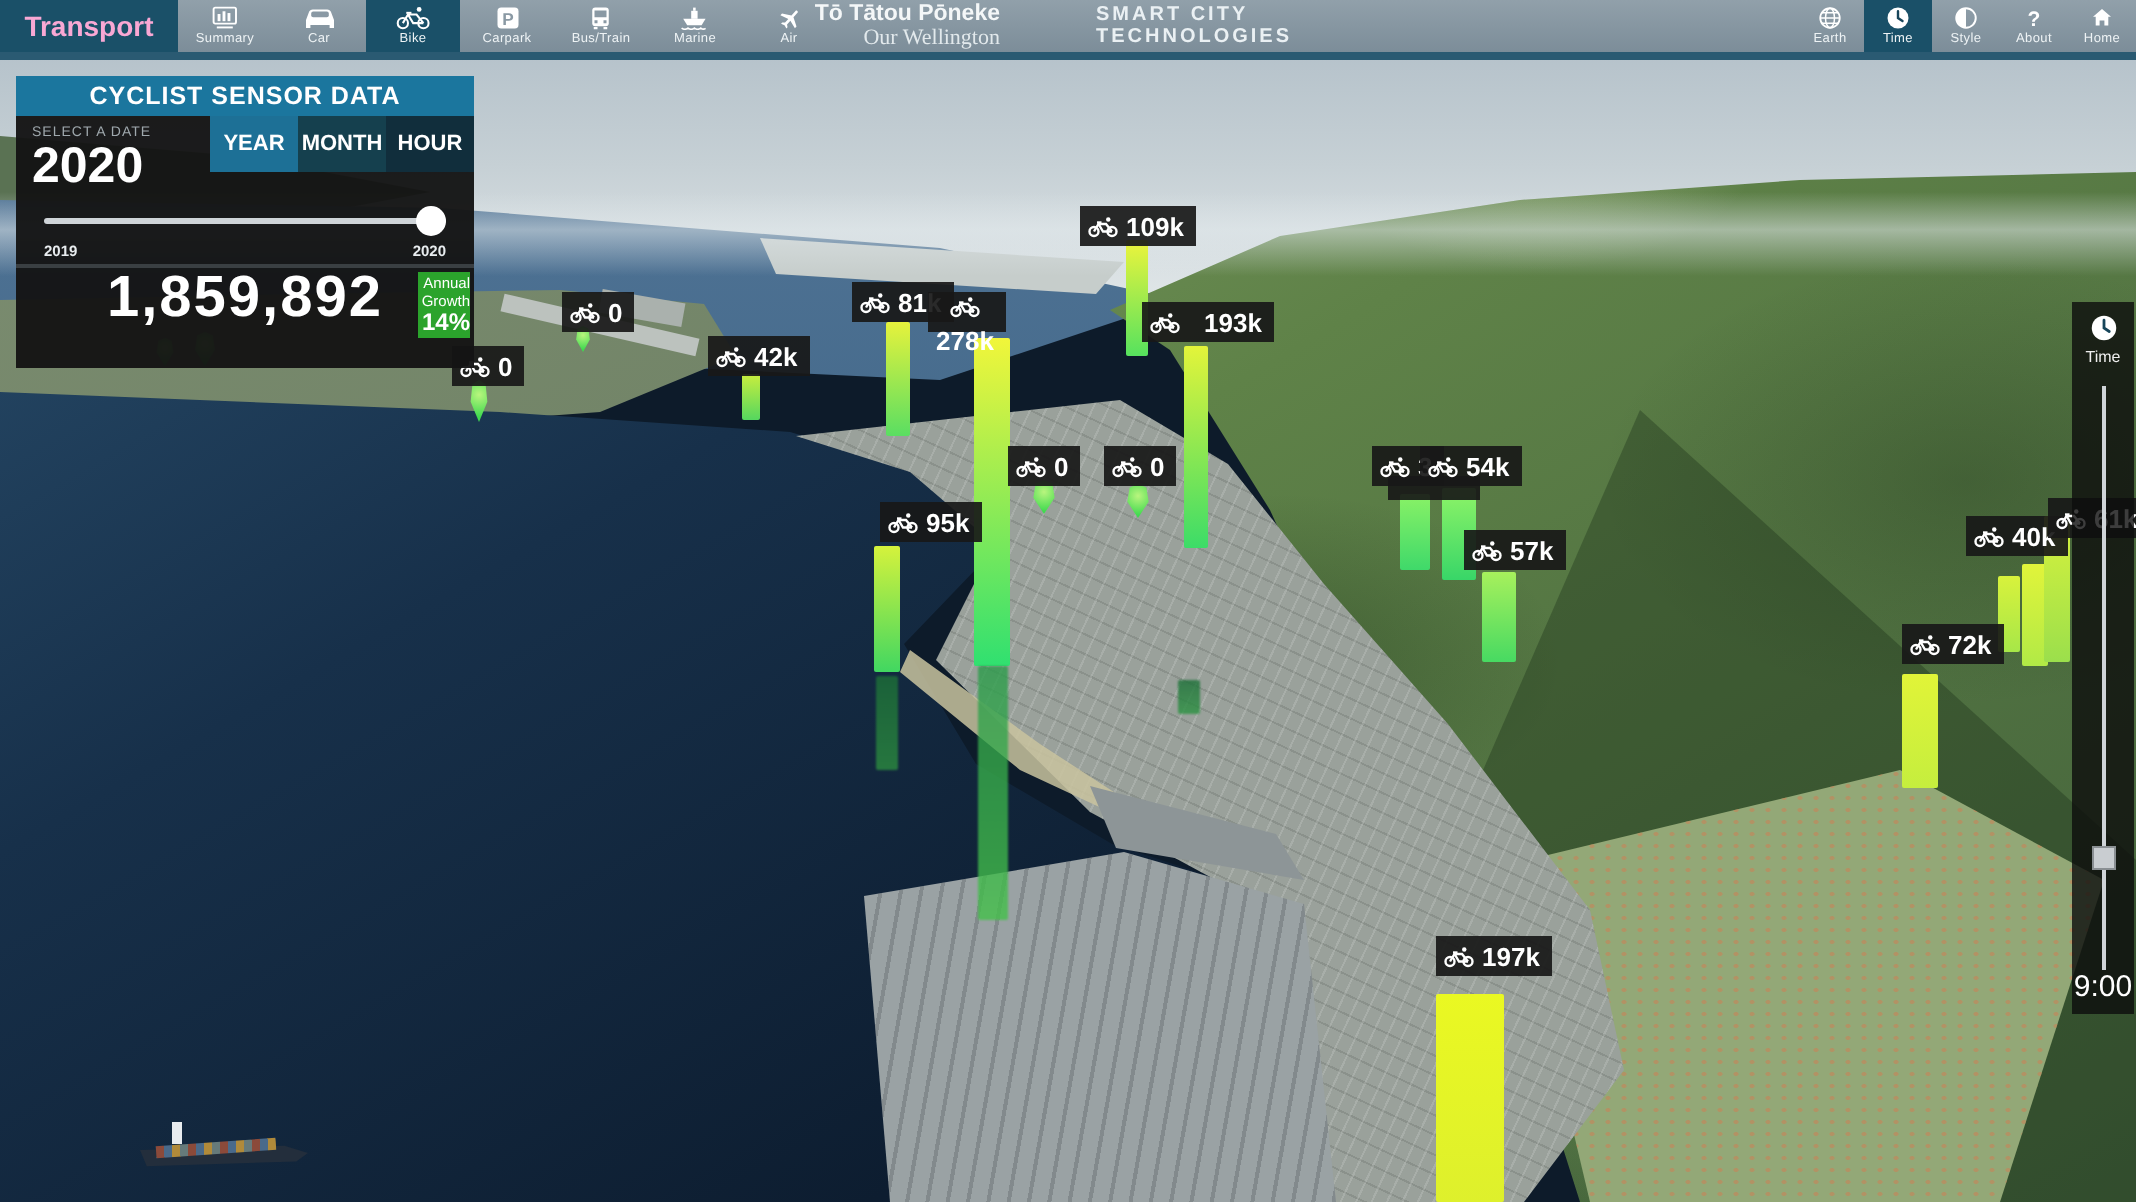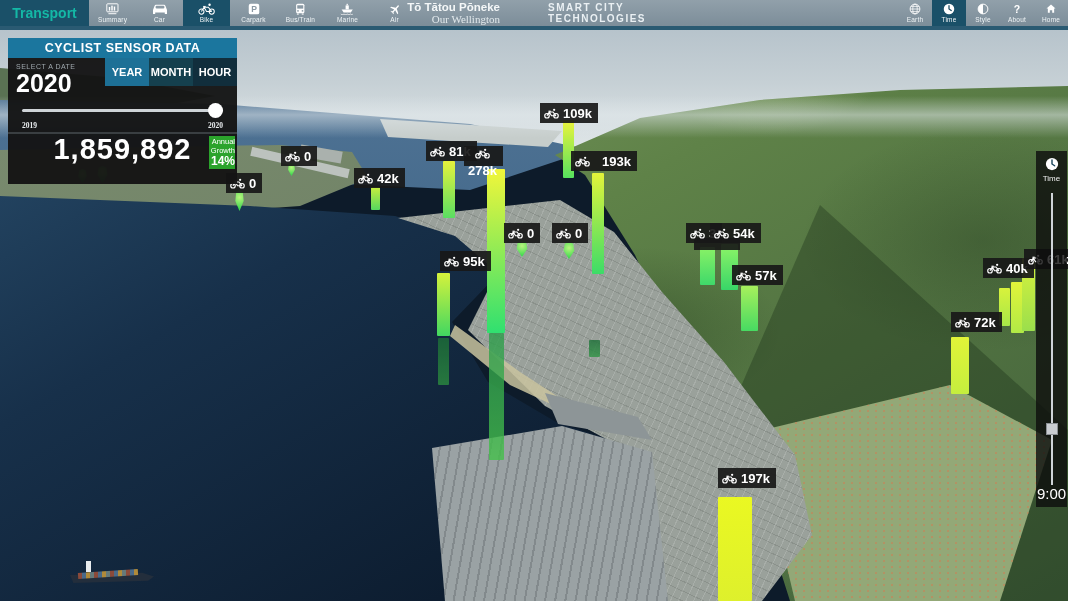--- a/index.html
+++ b/index.html
@@ -52,21 +52,21 @@
   .pin{position:absolute;background:radial-gradient(circle at 50% 35%,#b9f57e,#3fd94f 75%);
     clip-path:polygon(50% 100%,12% 52%,20% 10%,50% 0,80% 10%,88% 52%);}
   .map-label{position:absolute;display:flex;align-items:center;gap:4px;height:16px;padding:2px 6px 2px 4px;
     background:rgba(24,24,24,.92);color:#fff;font-weight:bold;font-size:13px;white-space:nowrap;}
   .map-label .bike-ic{display:flex;align-items:center;}
   .map-label.obscured{width:46px;height:12px;padding:0;}
 
   
   .topbar{position:absolute;top:0;left:0;right:0;height:26px;border-bottom:4px solid #2a5a72;
     background:linear-gradient(180deg,#91a0aa,#7c8d99);display:flex;z-index:20;}
-  .tb-title{width:89px;background:#1a5068;color:#14b8a6;font-weight:bold;font-size:14px;
+  .tb-title{width:89px;background:#1a5068;color:#f9a8d4;font-weight:bold;font-size:14px;
     display:flex;align-items:center;justify-content:center;flex:none;}
   .tb-tabs{display:flex;flex:none;}
   .tb-tab{width:47px;display:flex;flex-direction:column;align-items:center;justify-content:flex-start;padding-top:2px;cursor:pointer;}
   .tb-tab.active{background:#1a5068;}
   .tb-ic{height:13px;display:flex;align-items:center;}
   .tb-ic svg{height:12px;width:auto;display:block;}
   .tb-lb{font-size:6.5px;color:#eef3f5;margin-top:1px;letter-spacing:.2px;}
   .tb-logo{position:absolute;left:368px;width:132px;top:1px;text-align:right;line-height:12px;}
   .tb-logo .l1{font-weight:bold;font-size:11.5px;color:#f4f7f8;}
   .tb-logo .l2{font-family:"Liberation Serif",serif;font-size:11px;color:#e2e9ec;}
@@ -82,21 +82,21 @@
     display:flex;align-items:center;justify-content:center;}
   .p-body{background:rgba(20,20,20,.96);}
   .p-row1{display:flex;}
   .p-date{width:89px;padding:5px 0 0 8px;}
   .p-select-label{font-size:7px;color:#9fa8ad;letter-spacing:.5px;}
   .p-date-value{font-size:25px;font-weight:bold;line-height:26px;}
   .p-dtabs{display:flex;flex:1;height:28px;}
   .dtab{flex:1;display:flex;align-items:center;justify-content:center;font-weight:bold;font-size:11px;cursor:pointer;background:#112e3c;}
   .dtab.mid{background:#15404e;}
   .dtab.active{background:#1d7096;}
-  .p-slider{position:relative;height:36px;font-family:Liberation Serif, serif;}
+  .p-slider{position:relative;height:36px;}
   .p-track{position:absolute;left:14px;right:14px;top:13px;height:3px;background:#cfd4d8;border-radius:2px;cursor:pointer;}
   .p-handle{position:absolute;width:15px;height:15px;border-radius:50%;background:#fff;top:7px;cursor:pointer;}
   .p-min,.p-max{position:absolute;bottom:2px;font-size:7.5px;font-weight:bold;color:#e8ecef;}
   .p-min{left:14px;}.p-max{right:14px;}
   .p-count{position:relative;background:rgba(20,20,20,.96);border-top:2px solid #3a3f42;height:50px;}
   .p-growth{position:absolute;top:2px;right:2px;width:26px;background:#2ba32c;text-align:right;padding:1px 0 2px;}
   .pg-l{font-size:7.5px;}
   .pg-v{font-size:12px;font-weight:bold;line-height:12px;}
   .p-count-label{text-align:center;font-weight:bold;font-size:13.5px;padding-top:4px;}
   .p-count-value{text-align:center;font-weight:bold;font-size:29px;line-height:30px;letter-spacing:1px;}

